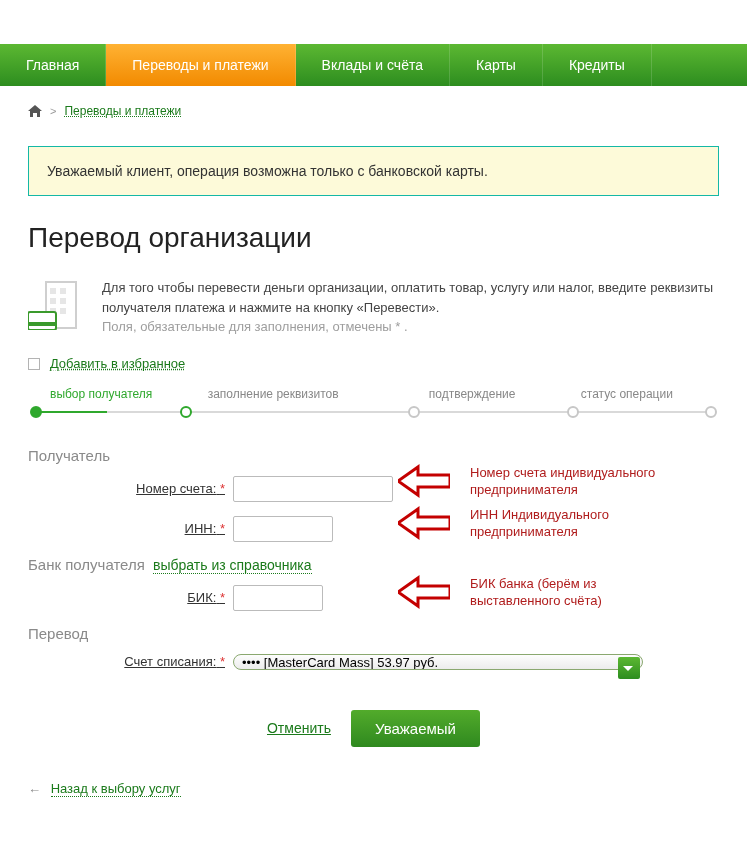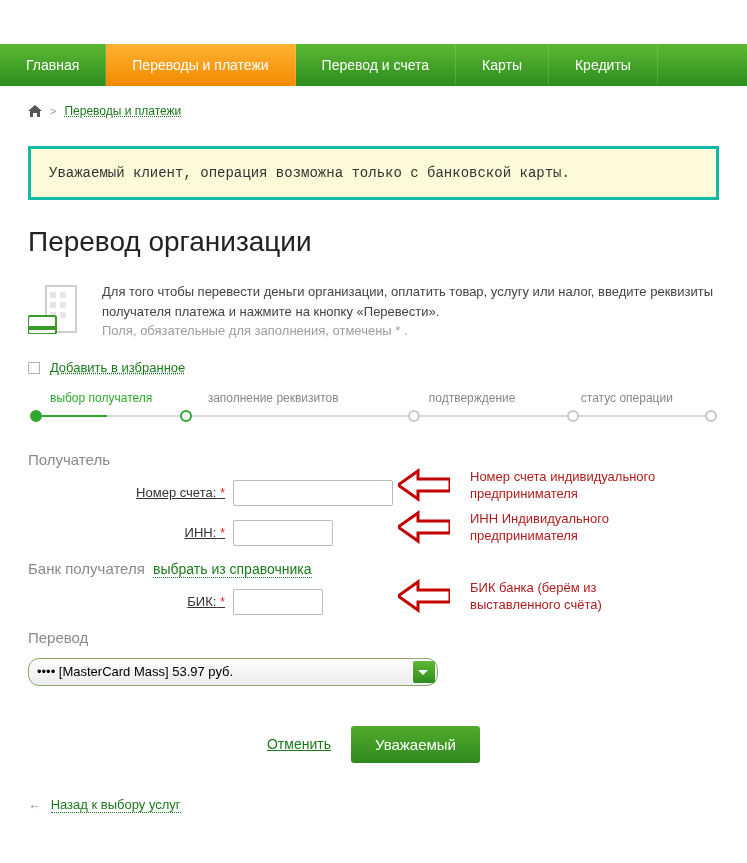--- a/index.html
+++ b/index.html
@@ -35,26 +35,25 @@
     gap: 8px;
     margin-bottom: 28px;
     font-size: 12px;
   }
   .breadcrumb .home-icon { width: 14px; height: 12px; position: relative; }
   .breadcrumb .home-icon svg { display: block; }
   .breadcrumb .sep { color: #999; font-size: 11px; }
   .breadcrumb a { color: #1b7a1b; text-decoration: underline dotted; cursor: pointer; }
   .notice {
     background: #fdfad9;
-    border: 3px solid #14b8a6;
+    border: 1px solid #14b8a6;
     padding: 16px 18px;
     margin-bottom: 26px;
     font-size: 14px;
     color: #333;
-    font-family: Liberation Mono, monospace;
   }
   h1 {
     font-size: 28px;
     font-weight: normal;
     margin-bottom: 24px;
     color: #222;
   }
   .intro-row { display: flex; gap: 18px; margin-bottom: 18px; }
   .card-icon { width: 56px; height: 52px; flex-shrink: 0; position: relative; }
   .card-icon svg { display: block; }
@@ -122,21 +121,21 @@
     border: 1px solid #bbb;
     border-radius: 2px;
     padding: 0 6px;
     font-size: 13px;
     background: #fff;
   }
   .in-lg { width: 160px; }
   .in-md { width: 100px; }
   .in-sm { width: 90px; }
   .field-row select {
-    height: 28px;
+    height: 16px;
     border: 1px solid #8aa86f;
     border-radius: 11px;
     padding: 0 28px 0 8px;
     font-size: 13px;
     background: linear-gradient(#fdfdfd, #ececec);
     appearance: none;
     -webkit-appearance: none;
     width: 410px;
     cursor: pointer;
   }
@@ -216,21 +215,21 @@
     cursor: pointer;
   }
   .back-row .arr { color: #888; margin-right: 6px; }
 </style>
 </head>
 <body>
 
 <div class="topnav">
   <div class="tab">Главная</div>
   <div class="tab active">Переводы и платежи</div>
-  <div class="tab">Перевод и счета</div>
+  <div class="tab">Вклады и счёта</div>
   <div class="tab">Карты</div>
   <div class="tab">Кредиты</div>
 </div>
 
 <div class="content">
 
   <div class="breadcrumb">
     <span class="home-icon">
       <svg width="14" height="12" viewBox="0 0 14 12">
           <path d="M7 0 L14 6 L12 6 L12 12 L9 12 L9 8 L5 8 L5 12 L2 12 L2 6 L0 6 Z" fill="#555"></path>
@@ -335,20 +334,24 @@
             <path d="M0 17 L20 3 L20 11 L52 11 L52 23 L20 23 L20 31 Z" fill="none" stroke="#c40000" stroke-width="3"></path>
           </svg>
       </span>
       <span class="ctext">БИК банка (берём из выставленного счёта)</span>
     </div>
   </div>
 
   <div class="section-label">Перевод</div>
 
   <div class="field-row">
+    <div class="flabel">
+      <span>Счет списания:</span>
+      <span class="req">*</span>
+    </div>
     <span class="select-wrap">
       <select>
         <option>•••• [MasterCard Mass] 53.97 руб.</option>
       </select>
     </span>
   </div>
 
   <div class="actions">
     <a class="cancel-link">Отменить</a>
     <button class="btn-primary">Уважаемый</button>

